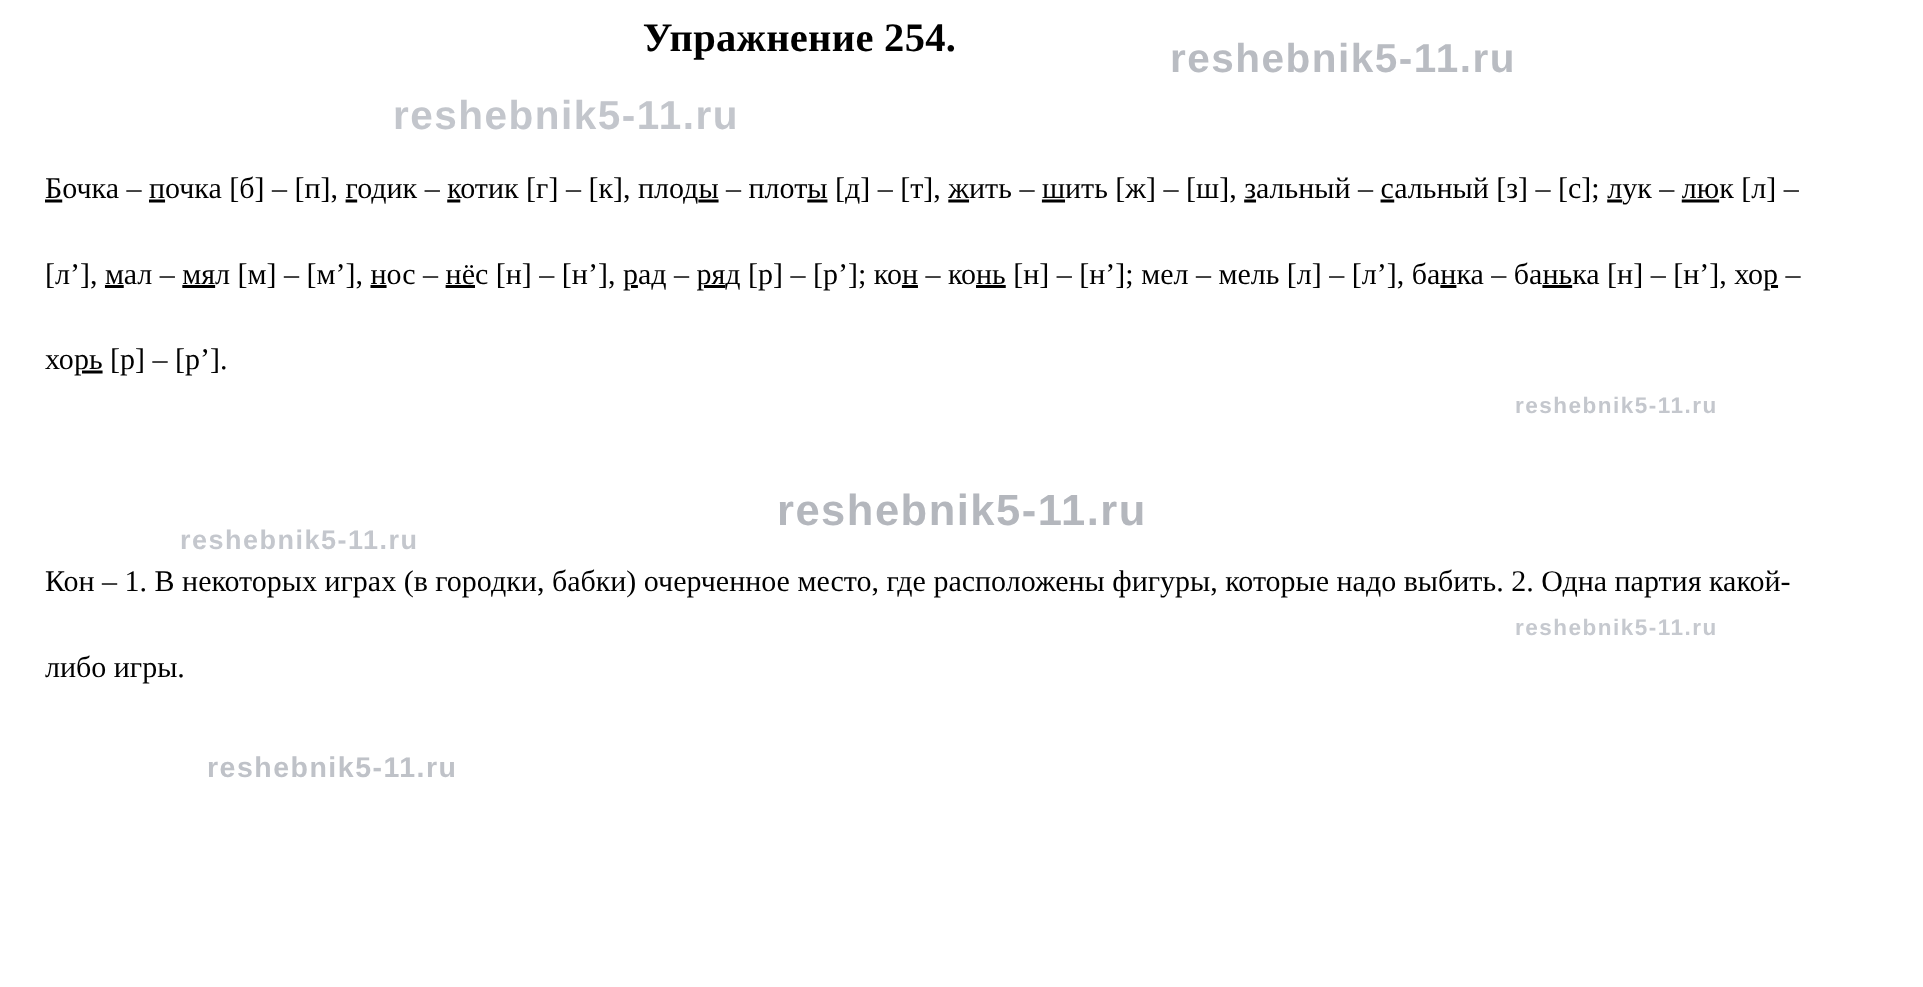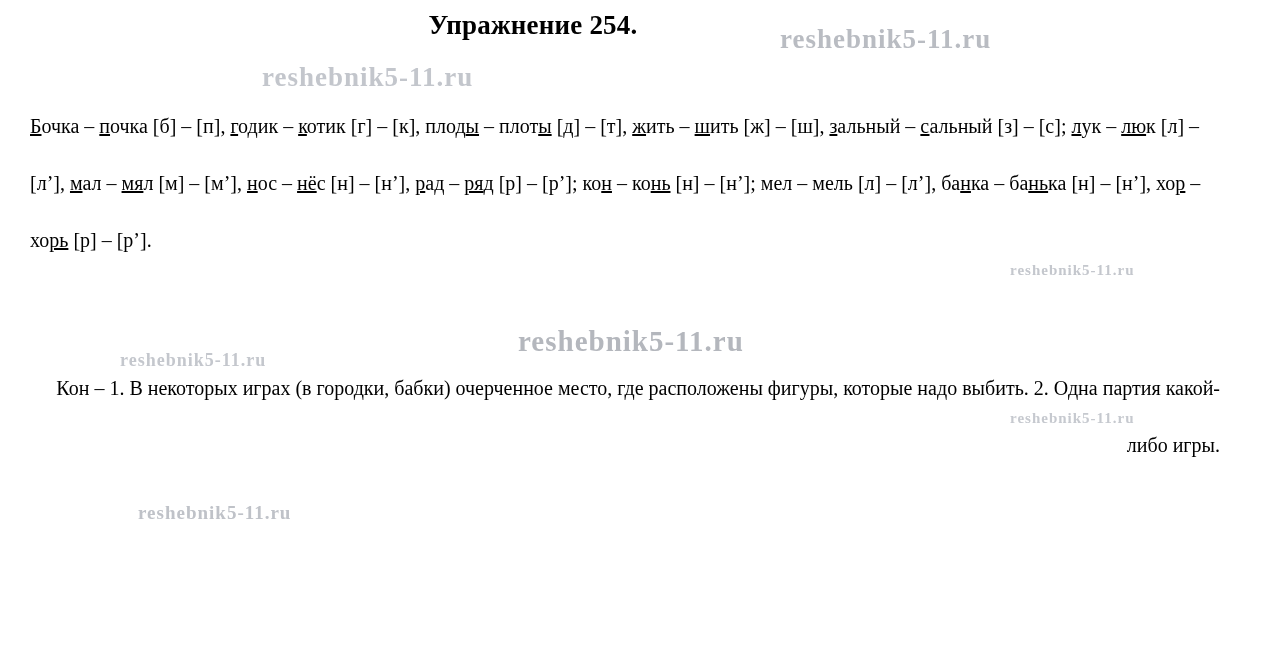--- a/index.html
+++ b/index.html
@@ -37,28 +37,28 @@
     position: absolute;
     left: 30px;
     width: 1190px;
     font-size: 20px;
     line-height: 57px;
     font-family: "Liberation Serif", serif;
     white-space: pre-wrap;
   }
 
   #para1 { top: 98px; }
-  #para2 { top: 360px; text-align: right; }
+  #para2 { top: 360px; }
 
   u { text-decoration: underline; text-underline-offset: 1px; }
 
   
   .wm {
     position: absolute;
-    font-family: Liberation Serif, serif;
+    font-family: Liberation Sans, sans-serif;
     color: #b9bcc2;
     font-weight: bold;
     letter-spacing: 1px;
     white-space: nowrap;
     pointer-events: none;
     text-shadow: 0 1px 0 #ffffff;
   }
   .wm-1 { top: 24px;  left: 780px; font-size: 27px; }
   .wm-2 { top: 62px;  left: 262px; font-size: 27px; color: #c3c6cc; }
   .wm-3 { top: 262px; left: 1010px; font-size: 15px; color: #c4c7cd; }

